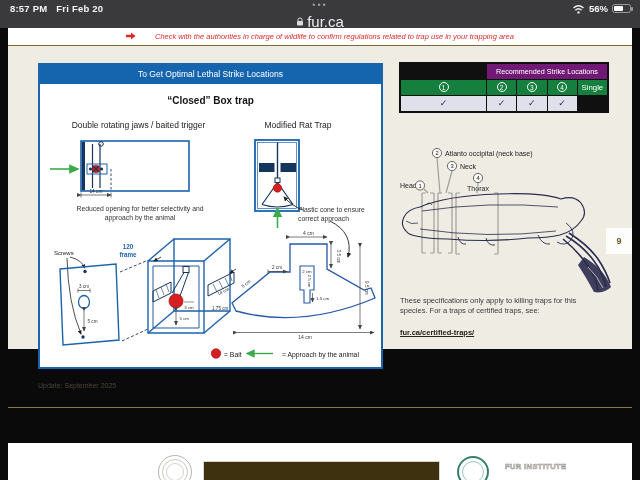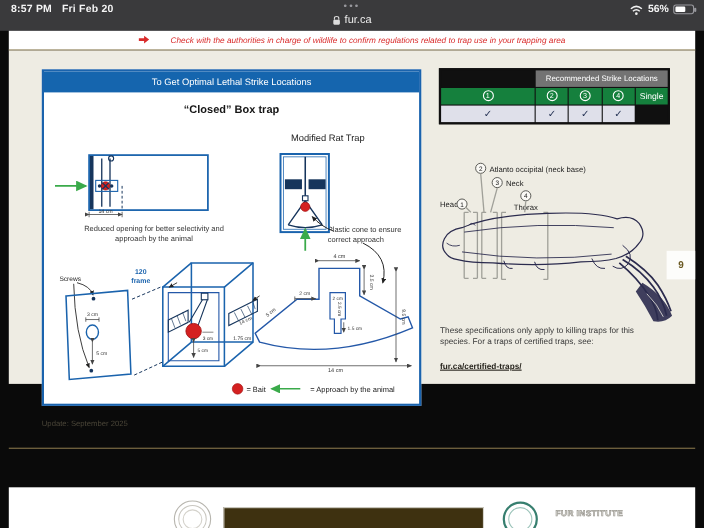--- a/index.html
+++ b/index.html
@@ -5,21 +5,21 @@
   html,body{margin:0;padding:0;background:#000;}
   *{box-sizing:border-box;}
   .screen{position:relative;width:640px;height:480px;background:#0a0a0a;overflow:hidden;
           font-family:"Liberation Sans","DejaVu Sans",sans-serif;}
   
   .statusbar{position:absolute;left:0;top:0;width:640px;height:28px;background:#3a3a3c;color:#f5f5f5;}
   .sb-left{position:absolute;left:10px;top:3px;font-size:9.5px;font-weight:600;letter-spacing:.2px;}
   .sb-left .date{font-weight:600;margin-left:9px;}
   .sb-handle{position:absolute;left:0;right:0;top:0;text-align:center;font-size:9px;color:#98989d;letter-spacing:2px;}
   .sb-site{position:absolute;left:0;right:0;top:13px;display:flex;justify-content:center;align-items:center;gap:3px;
-           font-size:10px;color:#ececec;}
+           font-size:15px;color:#ececec;}
   .sb-right{position:absolute;right:9px;top:3px;display:flex;align-items:center;gap:4px;font-size:9.5px;font-weight:700;}
   .battery{position:relative;width:19px;height:9.5px;border:1px solid #98989d;border-radius:2.5px;}
   .battery .fill{position:absolute;left:1px;top:1px;bottom:1px;width:9px;background:#fff;border-radius:1px;}
   .battery .nub{position:absolute;right:-3px;top:2.5px;width:2px;height:4px;background:#98989d;border-radius:1px;}
   
   .notice{position:absolute;left:8px;top:28px;width:624px;height:17.5px;background:#fff;
           border-bottom:1.5px solid #7b6a3b;display:flex;align-items:center;justify-content:center;gap:4px;}
   .notice span{font-size:7.5px;font-style:italic;color:#d92b2b;margin-left:15px;}
   
   .page{position:absolute;left:8px;top:45.5px;width:624px;height:303px;background:#eeece3;}
@@ -36,21 +36,21 @@
   .trap-title.r{left:196px;width:124px;}
   .caption{position:absolute;font-size:6.8px;line-height:9px;color:#333;}
   .caption.l{left:10px;top:139px;width:180px;text-align:center;}
   .caption.r{left:258px;top:140px;width:84px;text-align:left;line-height:9.5px;}
   .drawings{position:absolute;left:0;top:68px;}
   
   .stable{position:absolute;left:391px;top:16px;width:210px;display:grid;
           grid-template-columns:85px repeat(4,1fr);grid-template-rows:15px 15px 15px;
           gap:1px;background:#101010;border:2px solid #101010;}
   .stable div{display:flex;align-items:center;justify-content:center;}
-  .c-brown{background:#737373;color:#fff;}
+  .c-brown{background:#701a75;color:#fff;}
   .c-blue{background:#15803d;color:#fff;}
   .c-light{background:#dfe0ea;color:#1d2b4e;}
   .h-type{grid-row:1/3;font-size:7.8px;}
   .h-loc{grid-column:2/6;font-size:7.2px;}
   .circ{width:10px;height:10px;border:1px solid #fff;border-radius:50%;font-size:6.5px;color:#fff;
         display:flex;align-items:center;justify-content:center;}
   .row-label{font-size:7.8px;}
   .chk{font-size:9px;}
   
   .anatomy{position:absolute;left:390px;top:95px;}
@@ -104,20 +104,21 @@
       <path d="M0,2.8 h5 V0.4 L9.6,4 5,7.6 V5.2 h-5 z" fill="#d92b2b"></path>
     </svg>
     <span>Check with the authorities in charge of wildlife to confirm regulations related to trap use in your trapping area</span>
   </div>
 
   <div class="page">
 
     <div class="panel">
       <div class="panel-header">To Get Optimal Lethal Strike Locations</div>
       <div class="subtitle">“Closed” Box trap</div>
+      <div class="trap-title l">Double rotating jaws / baited trigger</div>
       <div class="trap-title r">Modified Rat Trap</div>
       <div class="caption l">
         <div>Reduced opening for better selectivity and</div>
         <div>approach by the animal</div>
       </div>
       <div class="caption r">
         <div>Plastic cone to ensure</div>
         <div>correct approach</div>
       </div>
 

